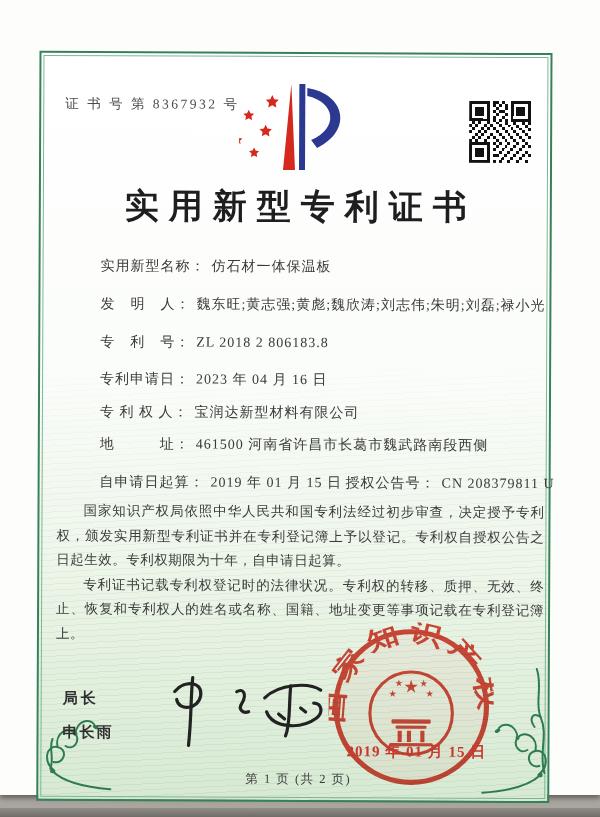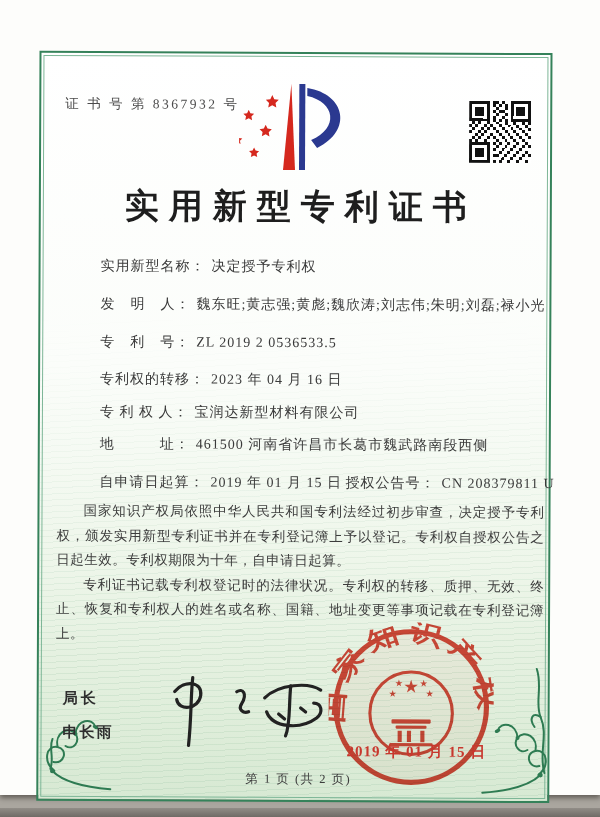--- a/index.html
+++ b/index.html
@@ -155,30 +155,30 @@
         <rect x="2" y="2" width="3" height="3"></rect>
           <rect x="16" y="2" width="3" height="3"></rect>
           <rect x="2" y="16" width="3" height="3"></rect>
         <path d="M8 0h1v1H8zM9 0h1v1H9zM11 0h1v1h-1zM8 1h1v1H8zM10 1h1v1h-1zM12 1h1v1h-1zM9 2h1v1H9zM12 2h1v1h-1zM8 3h1v1H8zM10 3h1v1h-1zM11 3h1v1h-1zM9 4h1v1H9zM12 4h1v1h-1zM8 5h1v1H8zM11 5h1v1h-1zM8 6h1v1H8zM10 6h1v1h-1zM12 6h1v1h-1zM1 7h1v1H1zM3 7h1v1H3zM6 7h1v1H6zM9 7h1v1H9zM12 7h1v1h-1zM15 7h1v1h-1zM18 7h1v1h-1zM20 7h1v1h-1zM0 8h1v1H0zM2 8h1v1H2zM5 8h1v1H5zM7 8h1v1H7zM10 8h1v1h-1zM13 8h1v1h-1zM16 8h1v1h-1zM19 8h1v1h-1zM1 9h1v1H1zM4 9h1v1H4zM6 9h1v1H6zM8 9h1v1H8zM11 9h1v1h-1zM14 9h1v1h-1zM17 9h1v1h-1zM20 9h1v1h-1zM0 10h1v1H0zM3 10h1v1H3zM5 10h1v1H5zM9 10h1v1H9zM12 10h1v1h-1zM15 10h1v1h-1zM18 10h1v1h-1zM2 11h1v1H2zM4 11h1v1H4zM7 11h1v1H7zM10 11h1v1h-1zM13 11h1v1h-1zM16 11h1v1h-1zM19 11h1v1h-1zM1 12h1v1H1zM3 12h1v1H3zM6 12h1v1H6zM8 12h1v1H8zM11 12h1v1h-1zM14 12h1v1h-1zM17 12h1v1h-1zM20 12h1v1h-1zM0 13h1v1H0zM2 13h1v1H2zM5 13h1v1H5zM9 13h1v1H9zM12 13h1v1h-1zM15 13h1v1h-1zM18 13h1v1h-1zM8 14h1v1H8zM10 14h1v1h-1zM13 14h1v1h-1zM16 14h1v1h-1zM19 14h1v1h-1zM9 15h1v1H9zM12 15h1v1h-1zM15 15h1v1h-1zM18 15h1v1h-1zM20 15h1v1h-1zM8 16h1v1H8zM11 16h1v1h-1zM14 16h1v1h-1zM17 16h1v1h-1zM10 17h1v1h-1zM13 17h1v1h-1zM16 17h1v1h-1zM19 17h1v1h-1zM8 18h1v1H8zM9 18h1v1H9zM12 18h1v1h-1zM15 18h1v1h-1zM18 18h1v1h-1zM20 18h1v1h-1zM11 19h1v1h-1zM14 19h1v1h-1zM17 19h1v1h-1zM8 20h1v1H8zM10 20h1v1h-1zM13 20h1v1h-1zM16 20h1v1h-1zM19 20h1v1h-1z"></path>
       </g>
     </svg>
 
     <div class="title">实用新型专利证书</div>
 
     <div class="field f0">
-      <span class="lab">实用新型名称：</span><span>决定授予专利权</span>
+      <span class="lab">实用新型名称：</span><span>仿石材一体保温板</span>
     </div>
     <div class="field f1">
       <span class="lab">发　明　人：</span><span>魏东旺;黄志强;黄彪;魏欣涛;刘志伟;朱明;刘磊;禄小光</span>
     </div>
     <div class="field f2">
-      <span class="lab">专　利　号：</span><span>ZL 2019 2 0536533.5</span>
+      <span class="lab">专　利　号：</span><span>ZL 2018 2 806183.8</span>
     </div>
     <div class="field f3">
-      <span class="lab">专利权的转移：</span><span>2023 年 04 月 16 日</span>
+      <span class="lab">专利申请日：</span><span>2023 年 04 月 16 日</span>
     </div>
     <div class="field f4">
       <span class="lab">专 利 权 人：</span><span>宝润达新型材料有限公司</span>
     </div>
     <div class="field f5">
       <span class="lab">地　　　址：</span><span>461500 河南省许昌市长葛市魏武路南段西侧</span>
     </div>
     <div class="field f6">
       <span class="lab">自申请日起算：</span><span>2019 年 01 月 15 日</span>
       <span class="grant-no">

